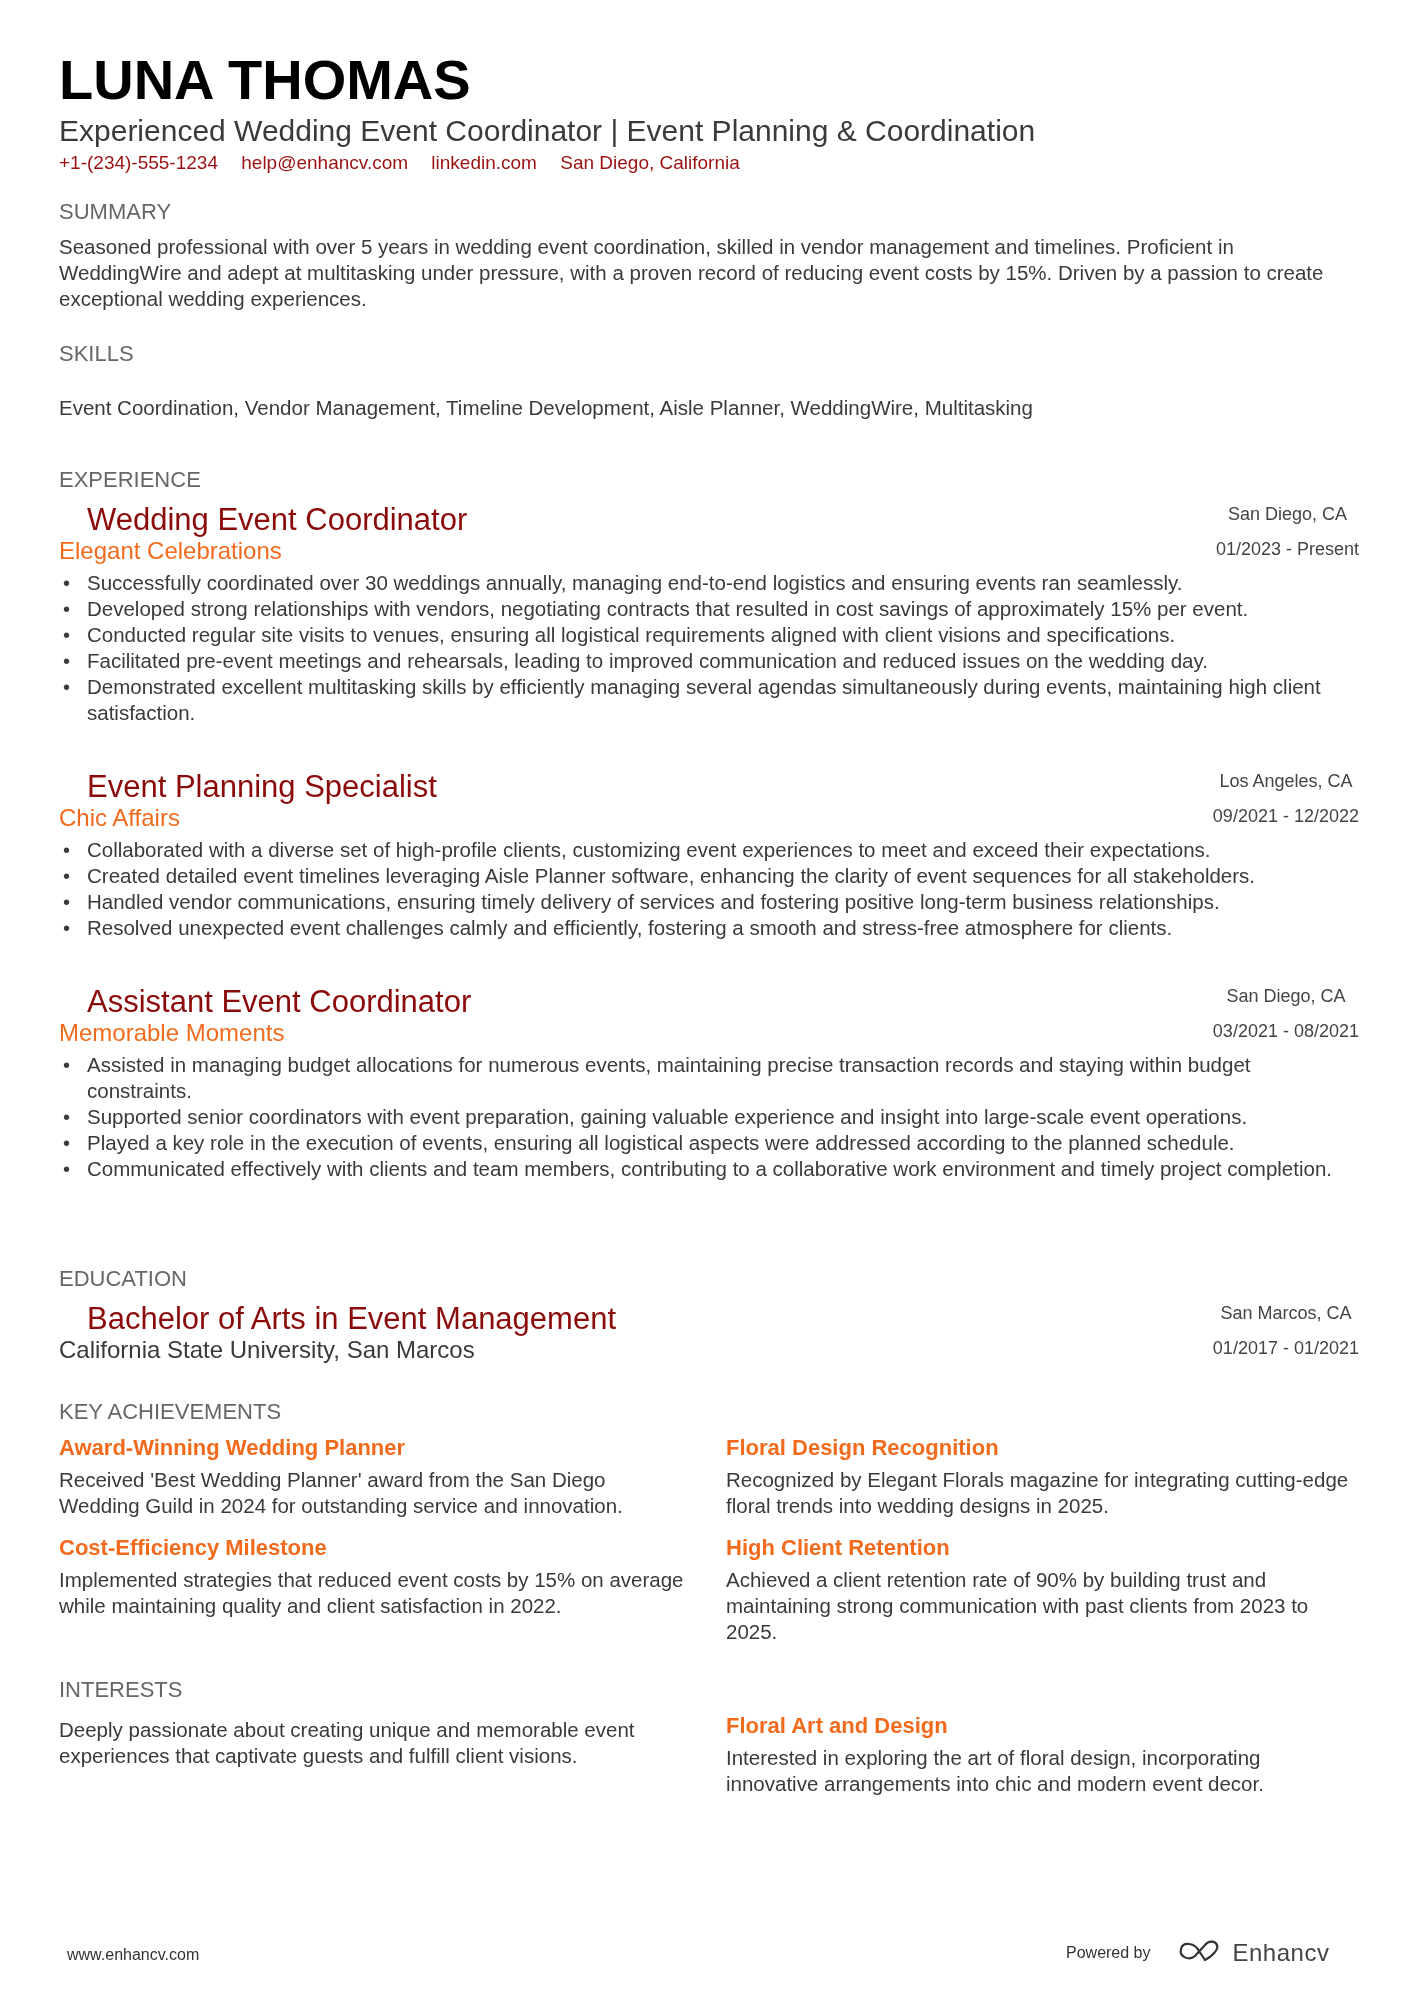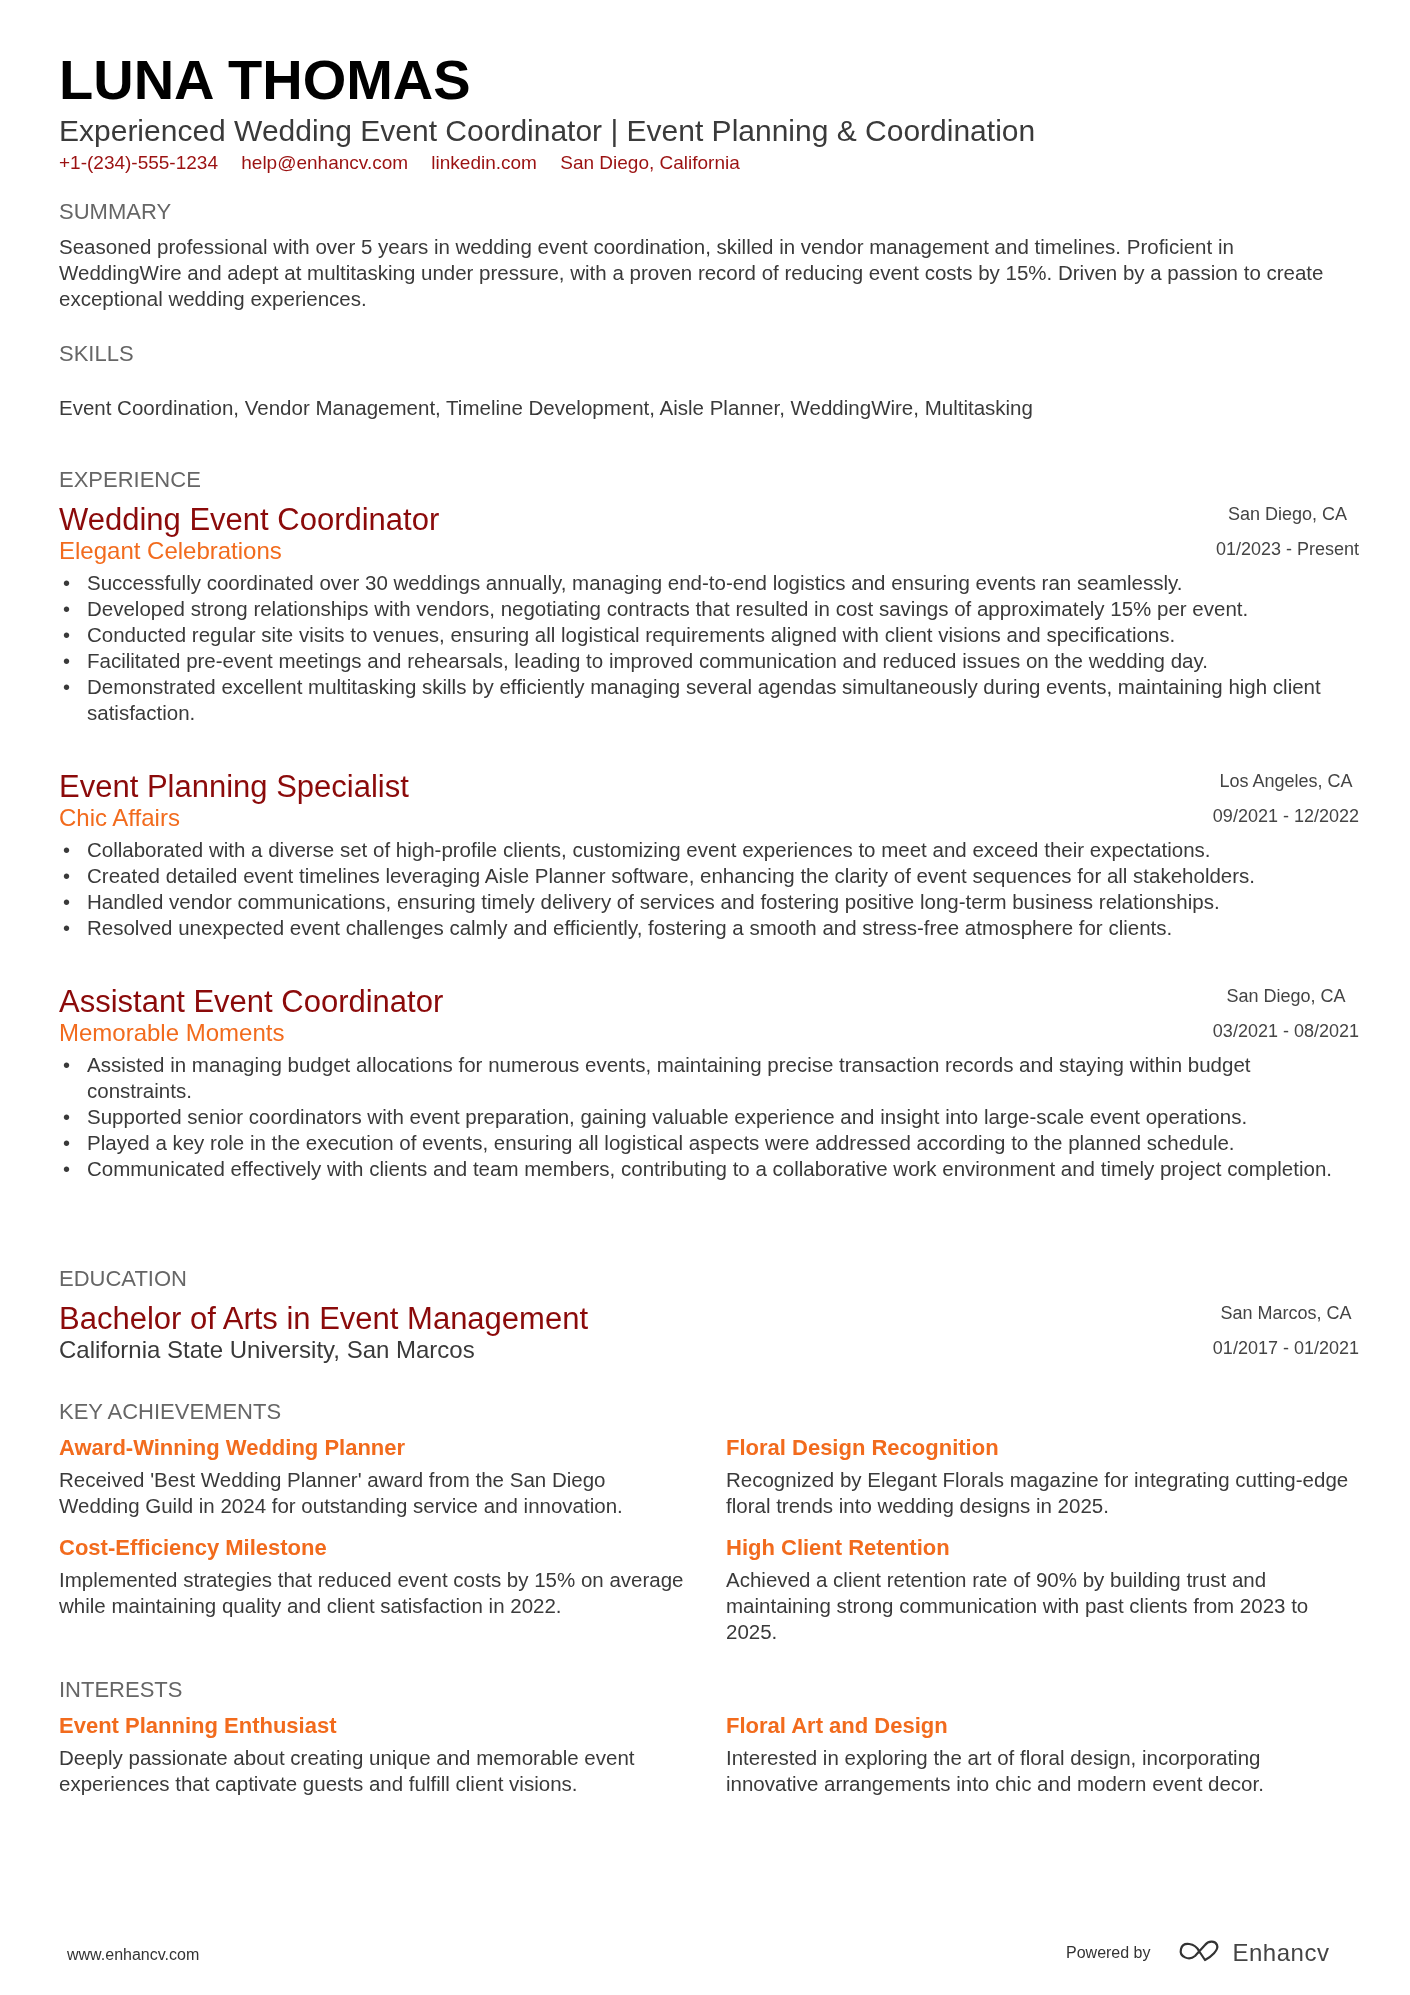--- a/index.html
+++ b/index.html
@@ -9,21 +9,21 @@
 
   .name { position: absolute; top: 48px; left: 0; font-size: 56px; font-weight: bold; color: #000000; letter-spacing: 0px; line-height: 64px; }
   .subtitle { position: absolute; top: 112px; left: 0; font-size: 30px; color: #3a3a3a; line-height: 38px; white-space: nowrap; }
   .contacts { position: absolute; top: 151px; left: 0; font-size: 19px; color: #9b1111; line-height: 24px; white-space: nowrap; }
   .contacts span { margin-right: 18px; }
 
   .section-title { position: absolute; left: 0; font-size: 22px; font-weight: normal; color: #666666; letter-spacing: 0px; line-height: 28px; }
   .body-text { position: absolute; left: 0; width: 1300px; font-size: 20.5px; line-height: 26px; color: #3a3a3a; }
 
   .job { position: absolute; left: 0; width: 1300px; }
-  .job-title { font-size: 31px; color: #8b0a0a; line-height: 36px; height: 34px; }
+  .job-title { font-size: 31px; color: #8b0a0a; line-height: 36px; height: 34px; margin-left: 28px; }
   .job-company { font-size: 24px; color: #f26b1d; line-height: 30px; height: 32px; }
   .job-right { position: absolute; right: 0; top: 0; text-align: center; font-size: 18px; color: #444444; line-height: 20px; }
   .job-right div { height: 35px; }
   .bullets { list-style: none; margin-top: 2px; }
   .bullets li { position: relative; padding-left: 28px; font-size: 20.5px; line-height: 26px; color: #3a3a3a; }
   .bullets li::before { content: "\2022"; position: absolute; left: 4px; top: 0; font-size: 20px; color: #3a3a3a; }
 
   .edu-school { font-size: 24px; color: #3a3a3a; line-height: 30px; height: 32px; }
 
   .grid { position: absolute; left: 0; width: 1300px; }
@@ -130,21 +130,20 @@
     </div>
     <div class="col-item" style="left:667px; top:100px;">
       <div class="item-title">High Client Retention</div>
       <div class="item-desc">Achieved a client retention rate of 90% by building trust and maintaining strong communication with past clients from 2023 to 2025.</div>
     </div>
   </div>
 
   <div class="section-title" style="top:1676px;">INTERESTS</div>
   <div class="grid" style="top:1712px;">
     <div class="col-item" style="left:0; top:0;">
-      <div class="item-title">Event Planning Enthusiast</div>
       <div class="item-desc">Deeply passionate about creating unique and memorable event experiences that captivate guests and fulfill client visions.</div>
     </div>
     <div class="col-item" style="left:667px; top:0;">
       <div class="item-title">Floral Art and Design</div>
       <div class="item-desc">Interested in exploring the art of floral design, incorporating innovative arrangements into chic and modern event decor.</div>
     </div>
   </div>
 </div>
 
 <div class="footer-left">www.enhancv.com</div>

